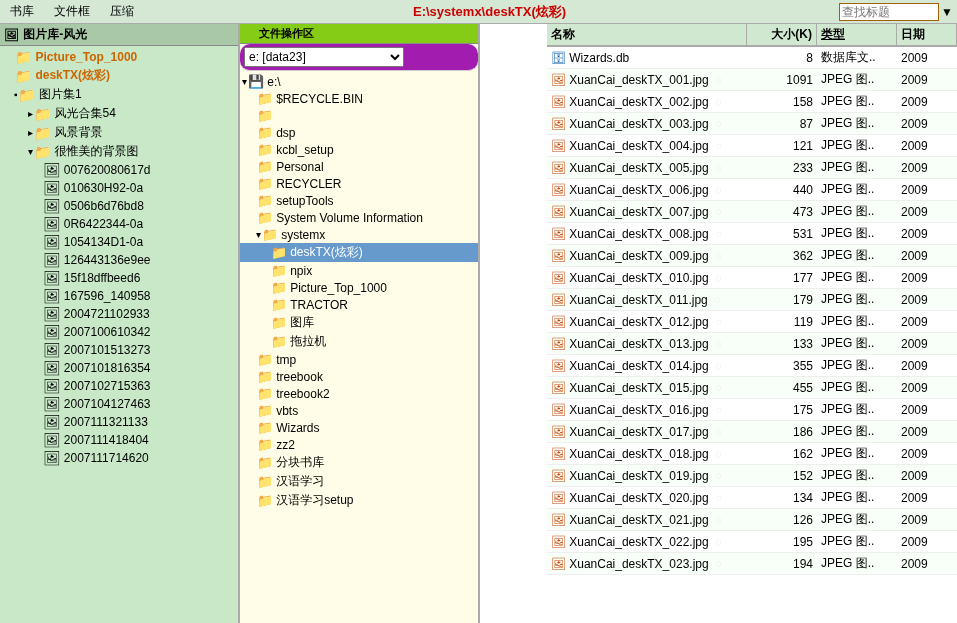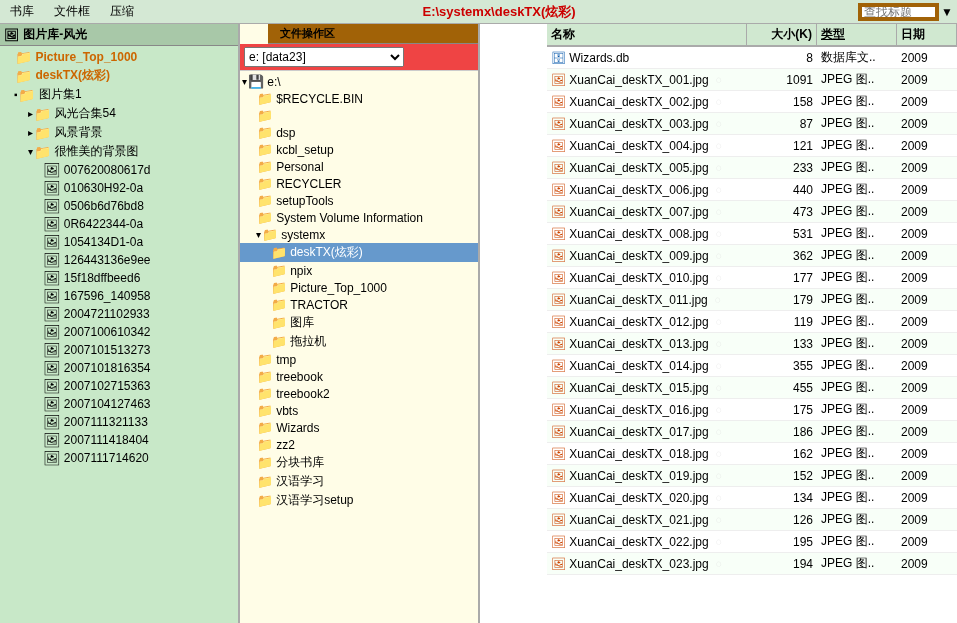--- a/index.html
+++ b/index.html
@@ -9,21 +9,21 @@
     .menu-bar {
       display: flex; align-items: center; background: #d4e8d4; border-bottom: 1px solid #aaa;
       height: 24px; padding: 0 4px; gap: 8px;
     }
     .menu-title { background: #e8f0e8; border: 1px solid #999; padding: 1px 6px; font-size: 12px; }
     .menu-item { padding: 1px 6px; cursor: pointer; }
     .path-bar {
       flex: 1; text-align: center; color: #cc0000; font-weight: bold; font-size: 13px;
     }
     .search-box { display: flex; align-items: center; gap: 2px; }
-    .search-box input { width: 81px; height: 18px; border: 4px solid #a16207; padding: 0 2px; }
+    .search-box input { width: 100px; height: 18px; border: 1px solid #a16207; padding: 0 2px; }
 
     
     .main-layout { display: flex; height: calc(623px - 24px); }
 
     
     .left-panel {
       width: 240px; min-width: 240px; background: #c8e8c8; border-right: 2px solid #aaa;
       overflow: hidden; display: flex; flex-direction: column;
     }
     .left-panel-header {
@@ -37,27 +37,27 @@
     .tree-label { font-size: 12px; }
     .tree-label.bold { font-weight: bold; color: #cc6600; }
     .expand-icon { font-size: 10px; margin-right: 1px; cursor: pointer; }
 
     
     .mid-panel {
       width: 240px; min-width: 240px; background: #fffde7; border-right: 2px solid #aaa;
       overflow: hidden; display: flex; flex-direction: column;
     }
     .mid-header {
-      background: #a16207; border-bottom: 1px solid #888; padding: 2px 12px;
-      font-weight: bold; display: flex; align-items: center; gap: 4px; margin-left: 28px;
+      background: #84cc16; border-bottom: 1px solid #888; padding: 2px 19px;
+      font-weight: bold; display: flex; align-items: center; gap: 4px;
     }
     .mid-header-label { font-size: 11px; }
     .drive-select {
       display: flex; align-items: center; gap: 4px; padding: 3px 4px;
-      border-bottom: 1px solid #ccc; background: #ef4444;
+      border-bottom: 1px solid #ccc; background: #a21caf; border-radius: 10px;
     }
     .drive-select select { width: 160px; height: 20px; font-size: 12px; }
     .file-tree { overflow-y: auto; overflow-x: hidden; flex: 1; padding: 2px 0; }
     .file-item { display: flex; align-items: center; padding: 1px 2px; cursor: pointer; white-space: nowrap; }
     .file-item.selected { background: #6699cc; color: white; }
     .file-icon { margin-right: 3px; font-size: 13px; }
 
     
     .right-panel {
       flex: 1; background: #fff; display: flex; flex-direction: column; overflow: hidden; align-items: flex-end;

